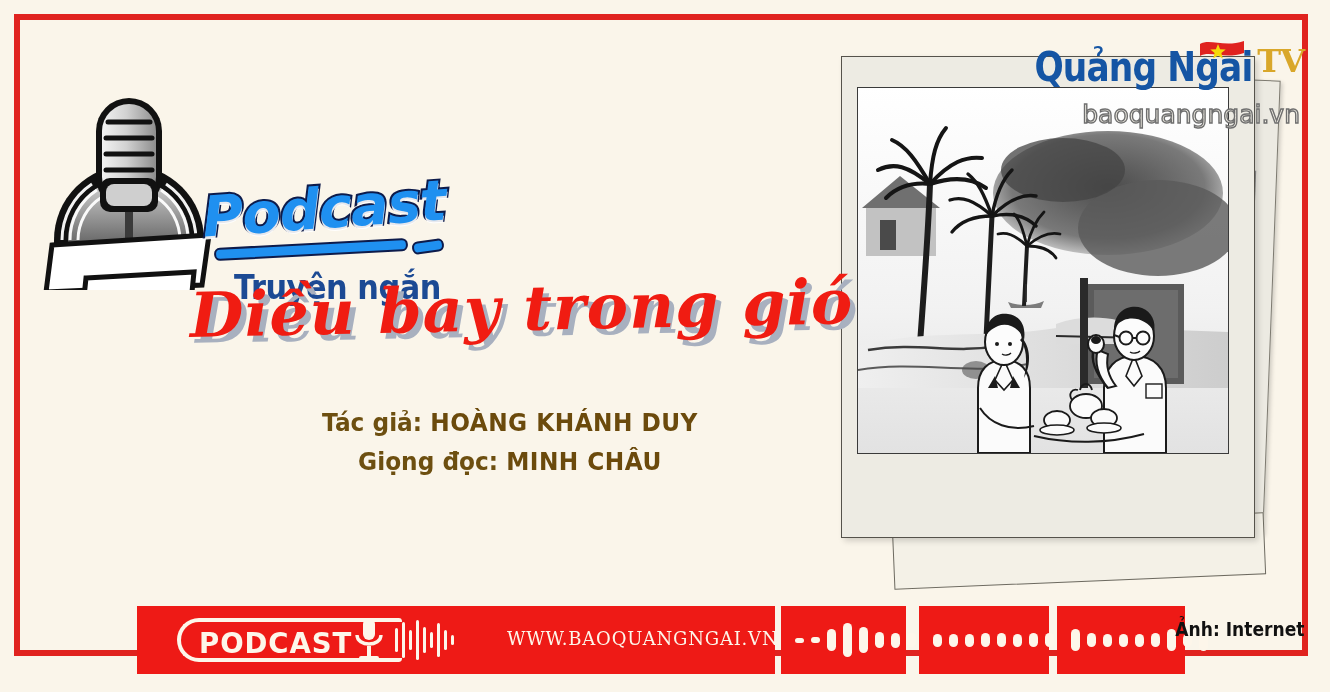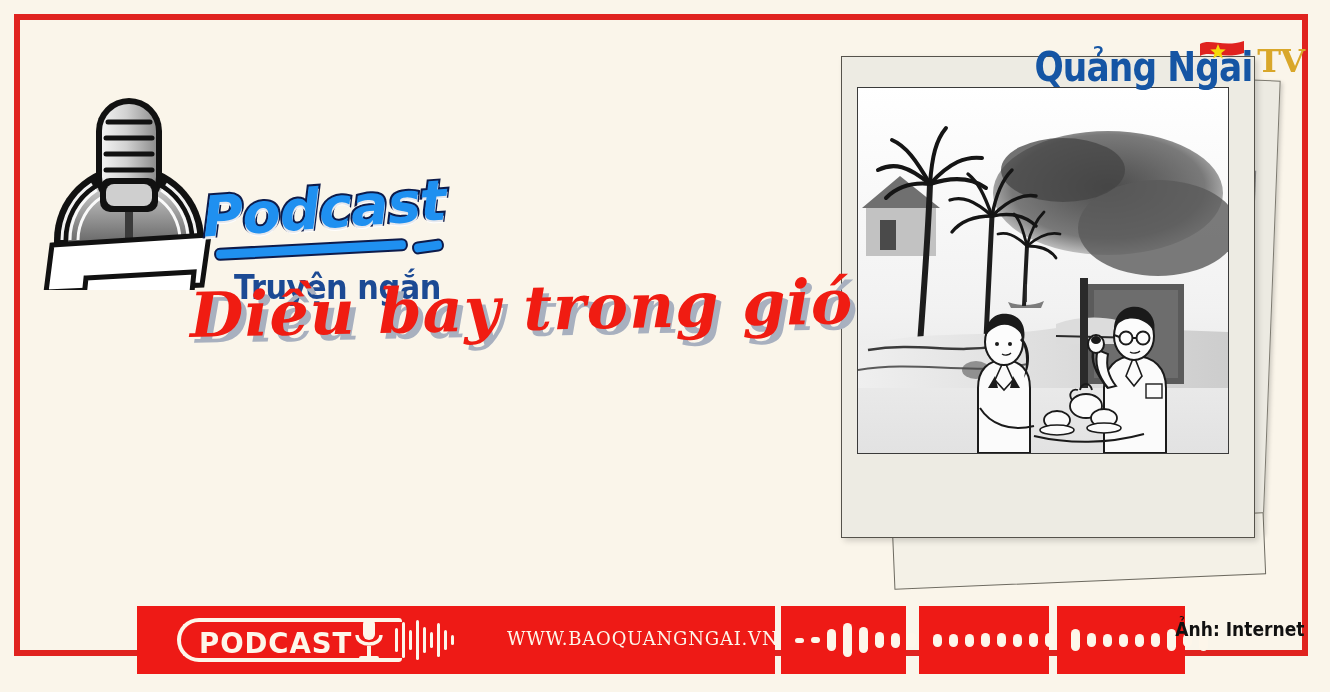--- a/index.html
+++ b/index.html
@@ -342,30 +342,41 @@
     </svg>
 
     <div class="word-podcast">Podcast</div>
     <div class="podcast-underline"></div>
     <div class="podcast-underline2"></div>
     <div class="word-truyenngan">Truyện ngắn</div>
   </div>
 
   <div class="main-title">Diều bay trong gió</div>
 
+  <div class="credits">
+    <div class="credit-line">
+      <span class="lbl">Tác giả:</span>
+      <span class="val">HOÀNG KHÁNH DUY</span>
+    </div>
+    <div class="credit-line">
+      <span class="lbl">Giọng đọc:</span>
+      <span class="val">MINH CHÂU</span>
+    </div>
+  </div>
 
   <div class="tv-logo">
     <div class="tv-row">
       <div class="tv-quangngai">Quảng Ngãi</div>
       <svg class="flag" viewBox="0 0 48 26">
         <path d="M2 6 C12 0 26 10 46 3 L46 15 C26 22 12 12 2 18 Z" fill="#e0231f"></path>
         <path d="M20 6 l2.1 5.2 5.6 .3 -4.3 3.6 1.4 5.4 -4.8 -3 -4.8 3 1.4 -5.4 -4.3 -3.6 5.6 -.3 Z" fill="#f5d90a"></path>
       </svg>
       <div class="tv-tv">TV</div>
     </div>
+    <div class="tv-site">baoquangngai.vn</div>
   </div>
 
   <div class="bottombar">
 
     <div class="bar-seg seg1">
       <div class="podcast-pill"></div>
       <div class="podcast-word">PODCAST</div>
       <svg class="bar-mic" viewBox="0 0 34 48">
         <rect x="11" y="2" width="12" height="22" rx="6" fill="#fdf6ea"></rect>
         <path d="M5 19 C5 31 29 31 29 19" stroke="#fdf6ea" stroke-width="3.4" fill="none"></path>

